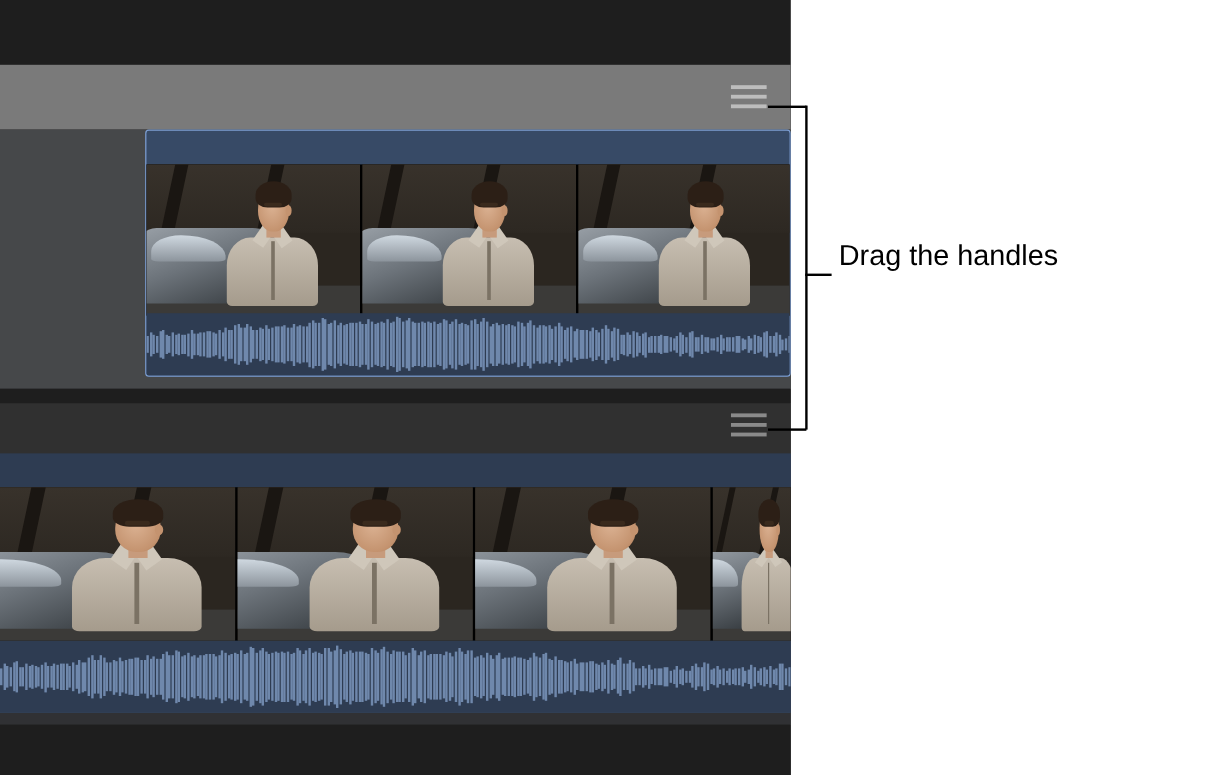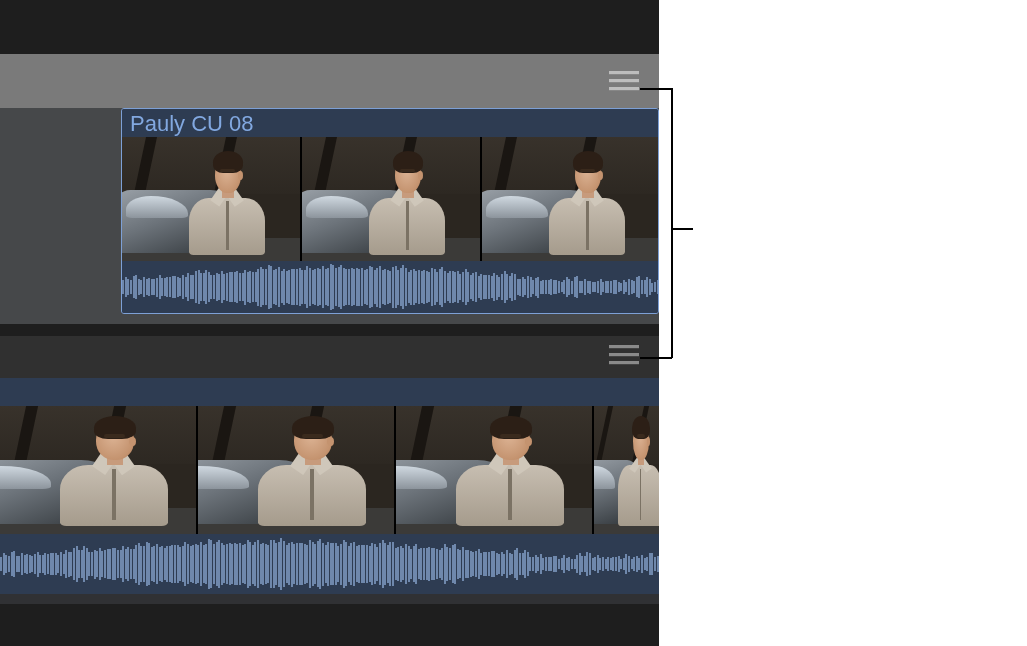--- a/index.html
+++ b/index.html
@@ -196,21 +196,20 @@
       <svg width="30" height="24" viewBox="0 0 30 24">
         <rect x="0" y="2" width="30" height="3.2" fill="#bdbdbd"></rect>
         <rect x="0" y="10" width="30" height="3.2" fill="#bdbdbd"></rect>
         <rect x="0" y="18" width="30" height="3.2" fill="#bdbdbd"></rect>
       </svg>
     </div>
   </div>
 
   <div class="clip-row-1">
     <div class="clip-1">
-      <div class="clip-title">Pauly CU 08</div>
       <div class="filmstrip-1">
         <div class="thumb" style="width:178px">
           <div class="scene">
               <div class="bg-top"></div>
               <div class="beam1"></div>
               <div class="beam2"></div>
               <div class="floor"></div>
               <div class="car"></div>
               <div class="person">
                 <div class="shirt"></div>
@@ -828,19 +827,19 @@
             <span style="height:15.9px"></span>
           </div>
       </div>
     </div>
   </div>
 
   <div class="bottom-gap"></div>
 </div>
 
 <div class="callout-text">
-  <br>
+  <span>Drag the handles</span><br>
 </div>
 
 <div class="leader" style="left:640px; top:88px;  width:32px; height:1.5px"></div>
 <div class="leader" style="left:671px; top:88px;  width:1.5px; height:270px"></div>
 <div class="leader" style="left:640px; top:357px; width:32px; height:1.5px"></div>
 <div class="leader" style="left:671px; top:228px; width:22px; height:1.5px"></div>
 
 </body></html>

